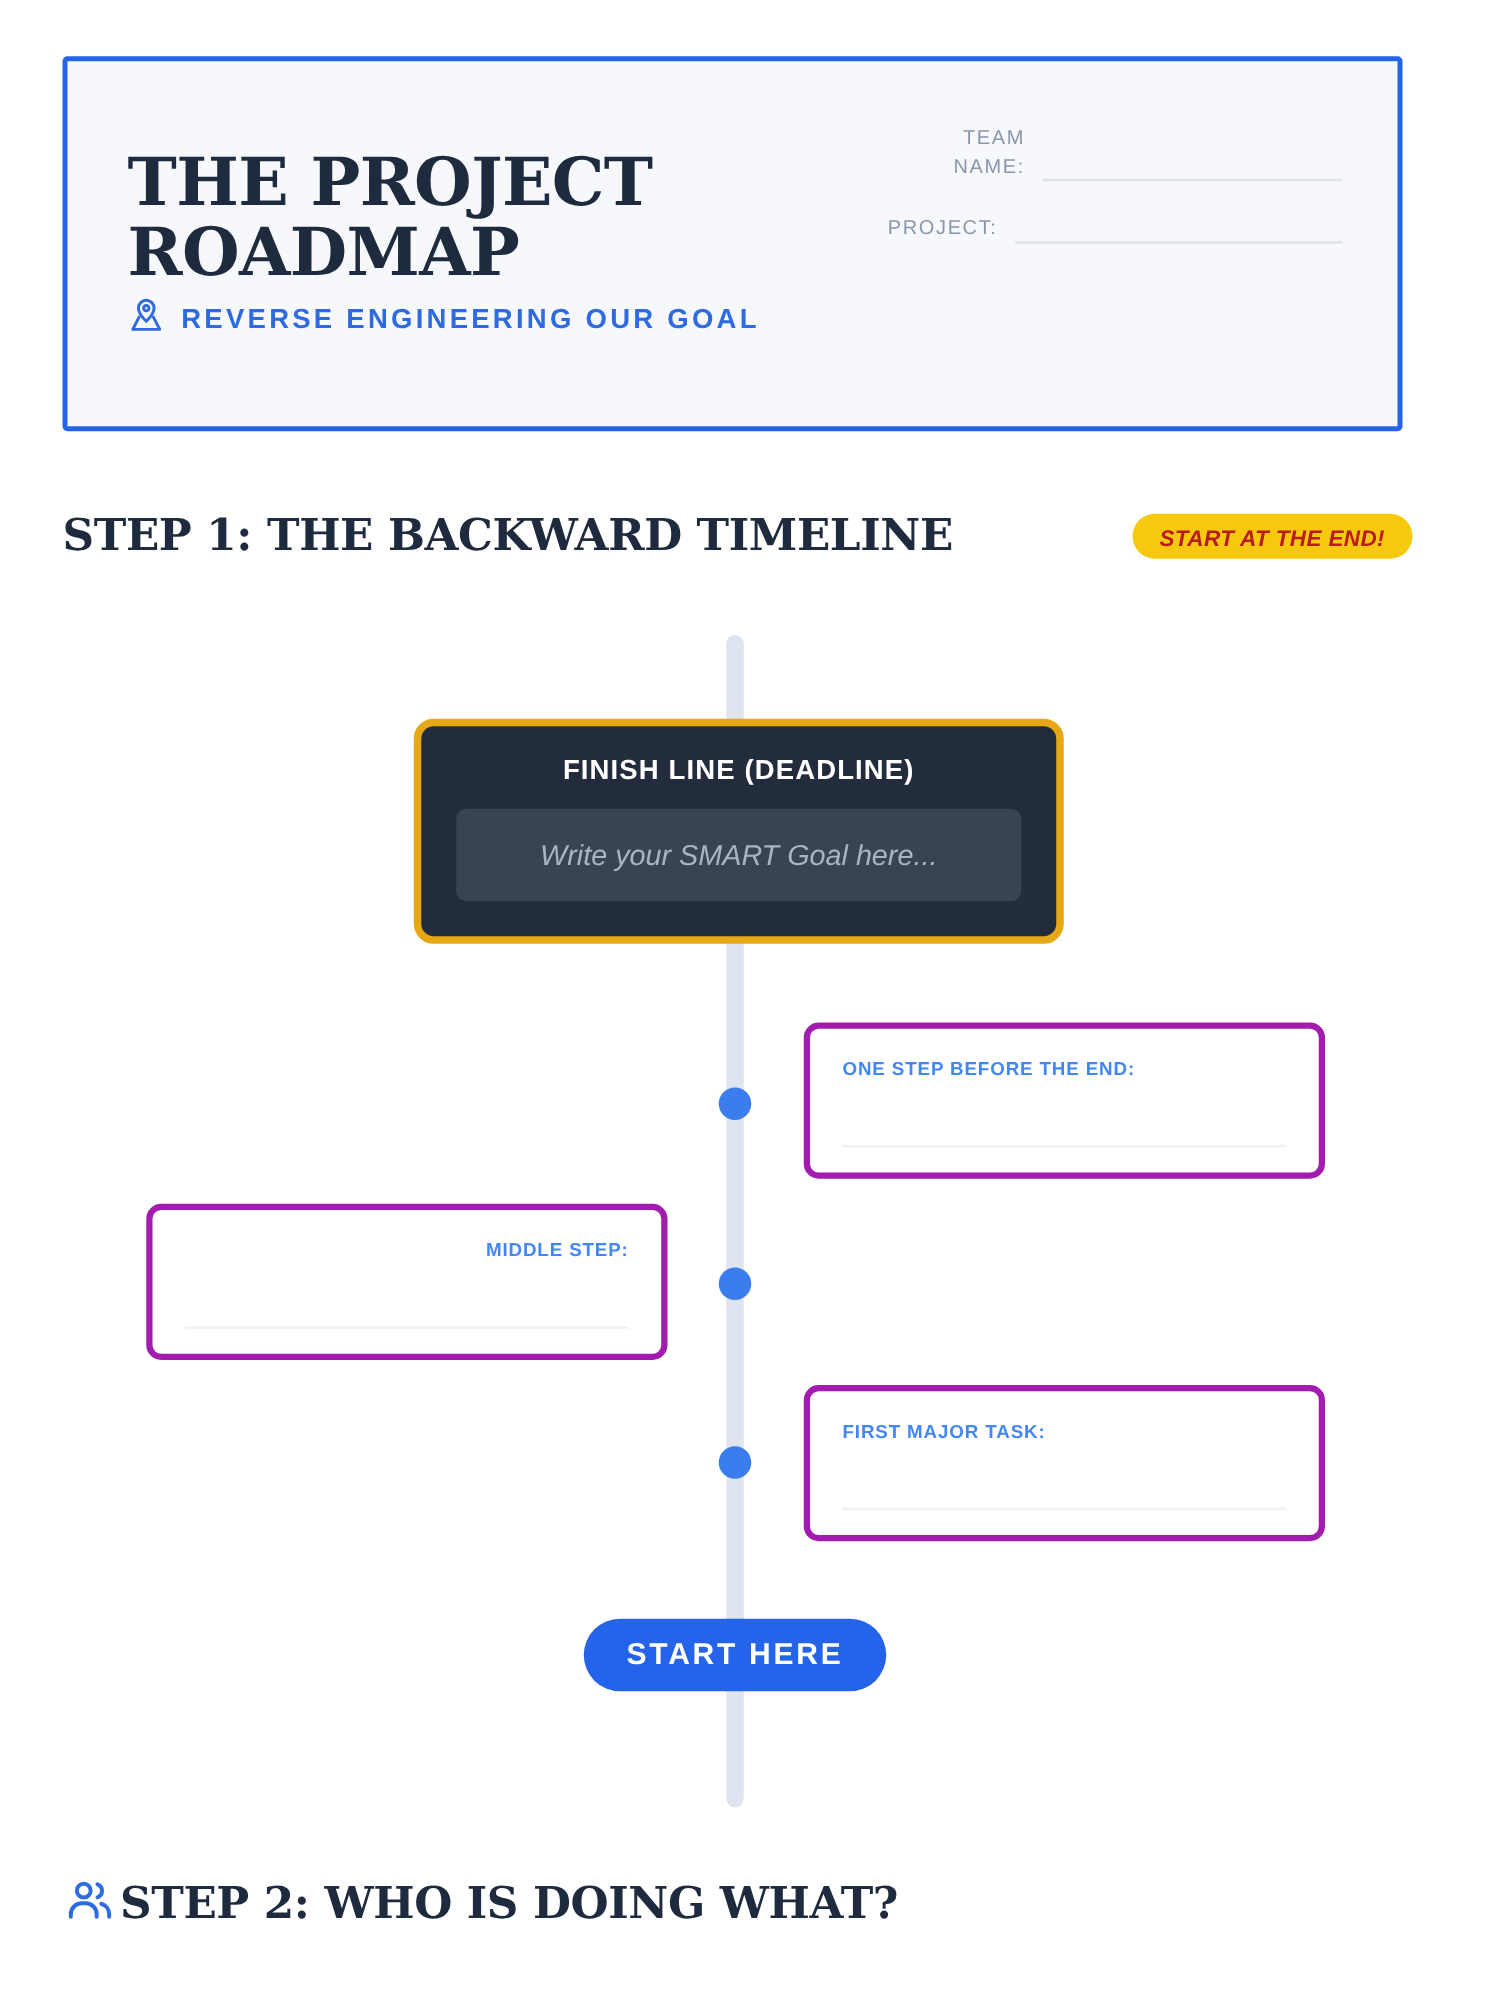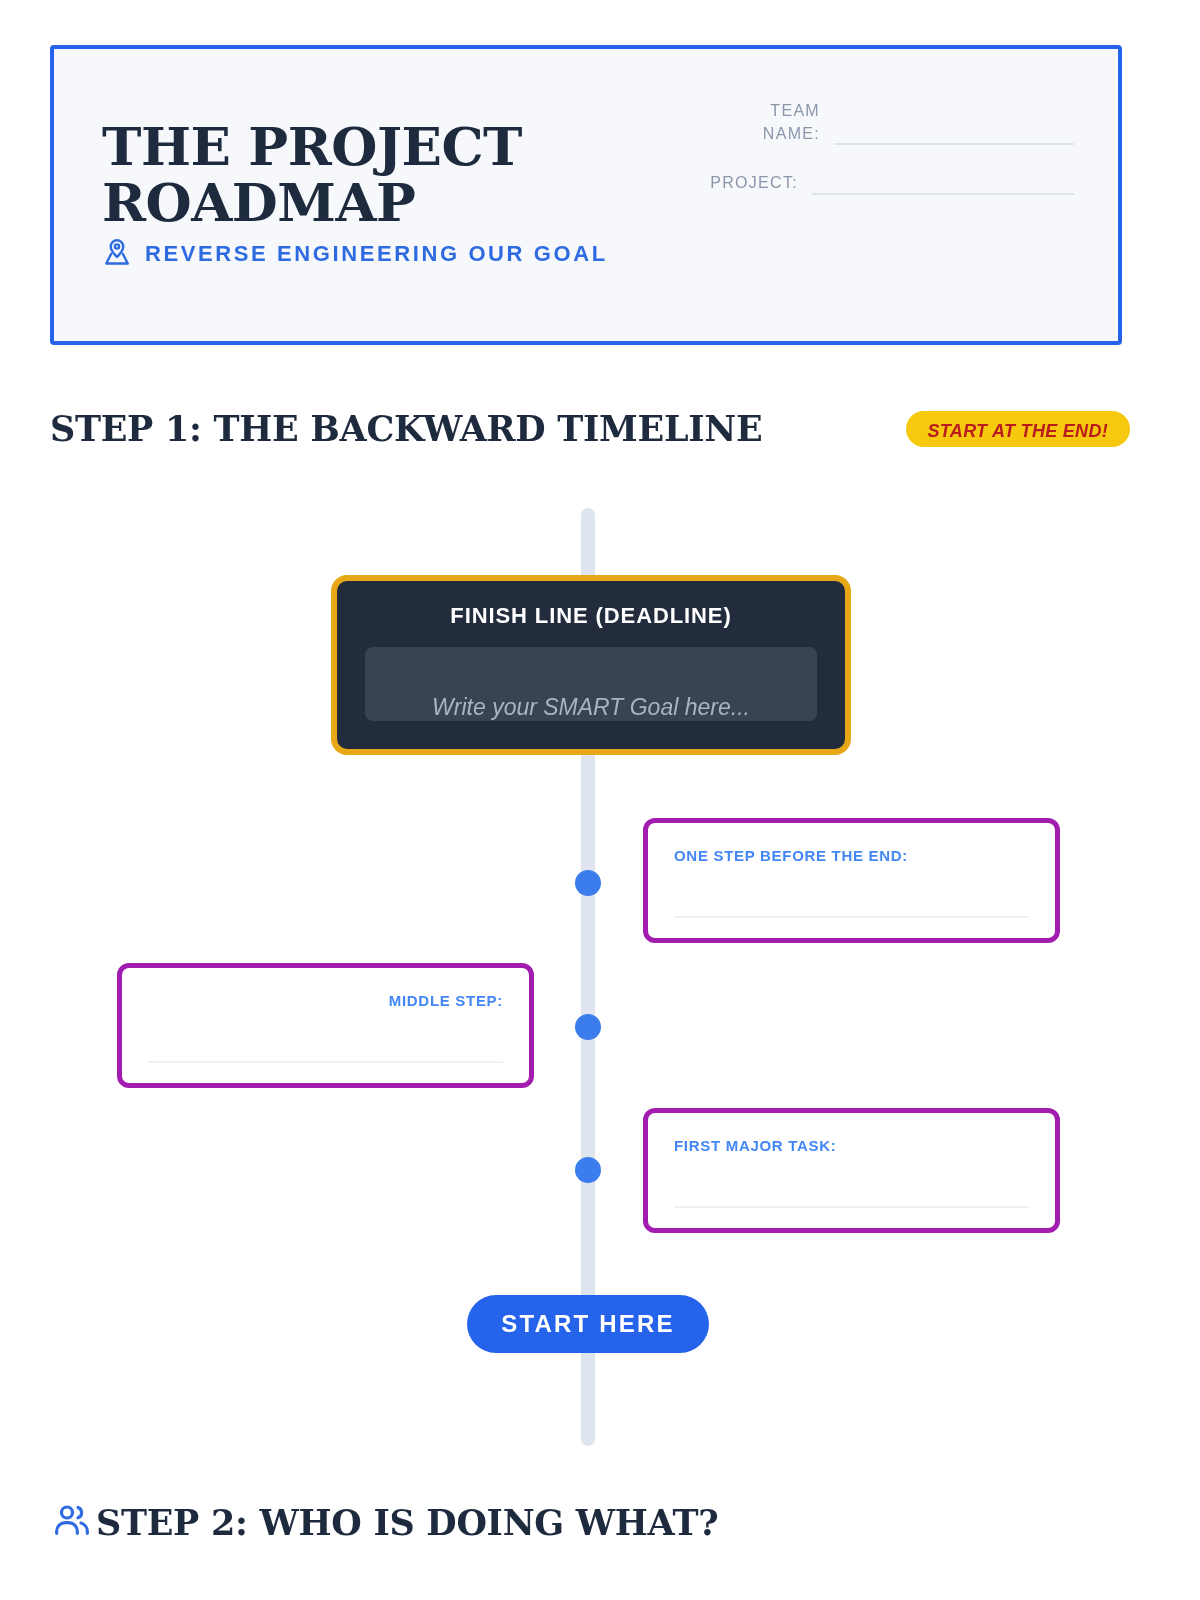--- a/index.html
+++ b/index.html
@@ -168,21 +168,21 @@
     font-size: 22px;
     letter-spacing: 0.9px;
     text-transform: uppercase;
   }
   .finish-input {
     margin-top: 18px;
     height: 74px;
     background: #3a4354;
     border-radius: 8px;
     display: flex;
-    align-items: flex-end;
+    align-items: center;
     justify-content: center;
   }
   .finish-placeholder {
     color: #aab3c2;
     font-style: italic;
     font-size: 23px;
   }
 
   
   .step-card {

